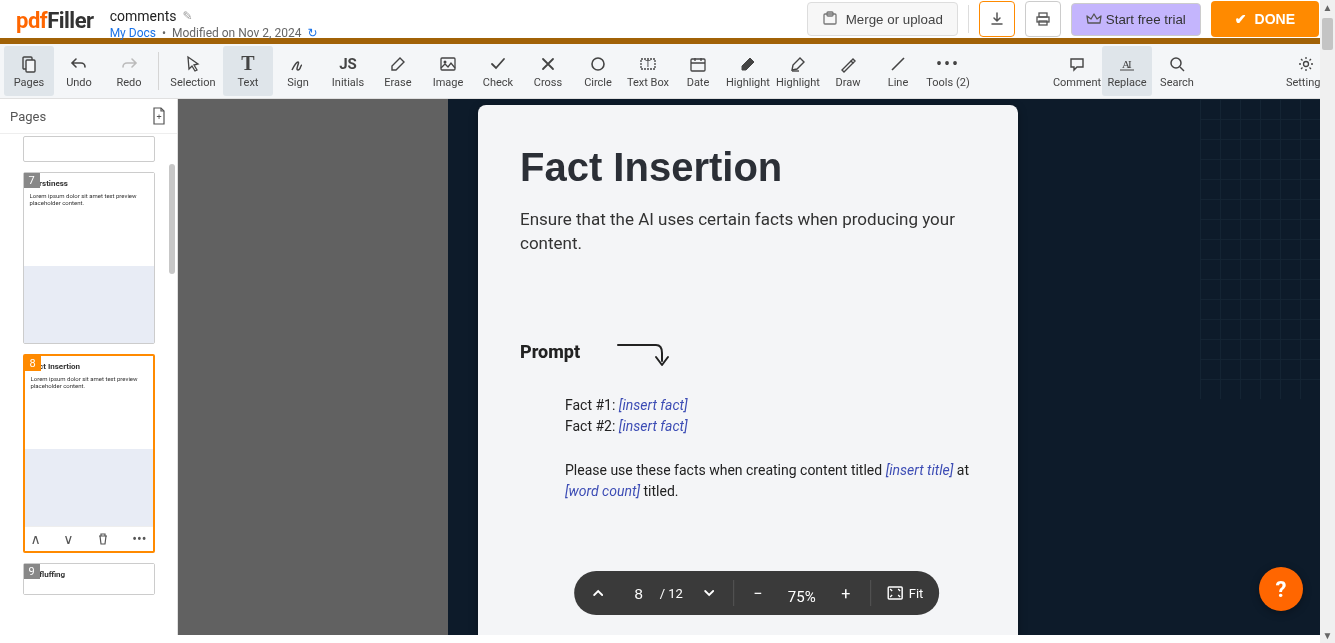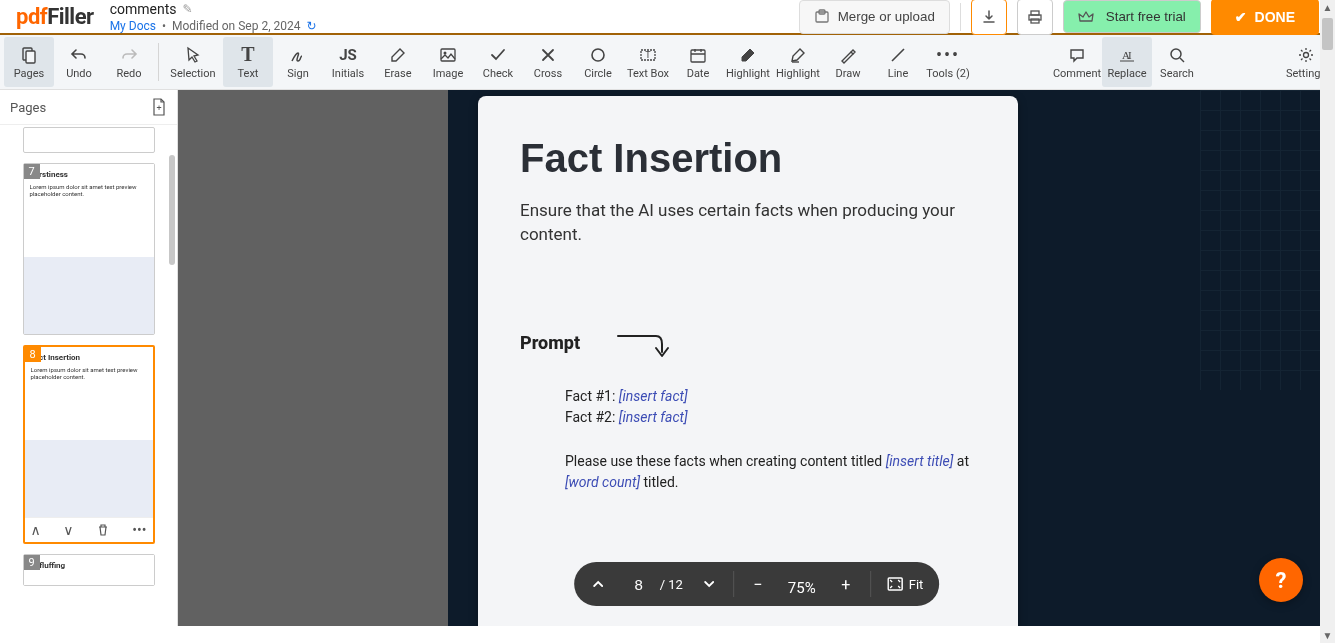--- a/index.html
+++ b/index.html
@@ -1,34 +1,34 @@
 <!DOCTYPE html>
 <html><head>
 <meta charset="utf-8">
 <style>
 * { box-sizing: border-box; margin: 0; padding: 0; }
 body { font-family: -apple-system, BlinkMacSystemFont, "Segoe UI", Roboto, Arial, sans-serif; font-size: 13px; color: #333; overflow: hidden; width: 1335px; height: 643px; background: #fff; }
 
 
-.header { display: flex; align-items: center; padding: 8px 16px; border-bottom: 2px solid #a16207; height: 35px; }
+.header { display: flex; padding: 8px 16px; border-bottom: 6px solid #a16207; height: 44px; }
 .logo { font-size: 22px; font-weight: 700; letter-spacing: -0.5px; }
 .logo .pdf { color: #ff6600; }
 .logo .filler { color: #333; }
 .doc-info { margin-left: 16px; display: flex; flex-direction: column; gap: 2px; }
 .doc-title { font-size: 14px; color: #222; display: flex; align-items: center; gap: 6px; }
 .doc-title .pencil { color: #999; font-size: 12px; }
 .doc-sub { font-size: 12px; color: #666; display: flex; align-items: center; gap: 6px; }
 .doc-sub a { color: #1a73e8; text-decoration: none; }
 .header-spacer { flex: 1; }
 .header-actions { display: flex; align-items: center; gap: 10px; }
 .btn-merge { display: flex; align-items: center; gap: 8px; border: 1px solid #ddd; background: #f7f7f7; padding: 8px 14px; border-radius: 4px; color: #444; cursor: pointer; }
 .sep { width: 1px; height: 28px; background: #ddd; }
 .icon-btn { width: 36px; height: 36px; border: 1px solid #ff8a00; border-radius: 4px; display: flex; align-items: center; justify-content: center; cursor: pointer; color: #555; background:#fff; }
 .icon-btn.gray { border-color: #ccc; }
-.btn-trial { display: flex; align-items: center; gap: 12px; border: 1px solid #ccc; background: #86efac; padding: 8px 14px; border-radius: 4px; color: #333; cursor: pointer; font-weight:500; }
+.btn-trial { display: flex; align-items: center; gap: 4px; border: 1px solid #ccc; background: #c4b5fd; padding: 8px 14px; border-radius: 4px; color: #333; cursor: pointer; font-weight:500; }
 .btn-done { display: flex; align-items: center; gap: 8px; border: none; background: #ff8a00; color: #fff; padding: 10px 24px; border-radius: 4px; font-weight: 700; font-size: 14px; cursor: pointer; }
 
 
 .toolbar { display: flex; align-items: center; background: #f4f6f8; border-bottom: 1px solid #e0e0e0; height: 55px; padding: 0 4px; }
 .tool { display: flex; flex-direction: column; align-items: center; justify-content: center; width: 50px; height: 50px; cursor: pointer; color: #444; gap: 2px; border-radius:3px; }
 .tool.active { background: #dfe5ea; }
 .tool .ticon { font-size: 18px; height: 20px; display:flex; align-items:center; }
 .tool .tlabel { font-size: 11px; }
 .tool.selection { width: 60px; }
 .tool-sep { width: 1px; height: 38px; background: #d5d5d5; margin: 0 4px; }
@@ -89,21 +89,21 @@
     <span class="pdf">pdf</span><span class="filler">Filler</span>
   </div>
   <div class="doc-info">
     <div class="doc-title">
       <span>comments</span>
       <span class="pencil">✎</span>
     </div>
     <div class="doc-sub">
       <a>My Docs</a>
       <span>•</span>
-      <span>Modified on Sep 2, 2024</span>
+      <span>Modified on Nov 2, 2024</span>
       <span style="color:#1a73e8;">↻</span>
     </div>
   </div>
   <div class="header-spacer"></div>
   <div class="header-actions">
     <button class="btn-merge">
       <span>
         <svg width="16" height="16" viewBox="0 0 16 16">
             <rect x="2" y="3" width="12" height="10" rx="1" fill="none" stroke="#777" stroke-width="1.3"></rect>
             <rect x="5" y="1" width="6" height="4" rx="1" fill="none" stroke="#777" stroke-width="1.3"></rect>

